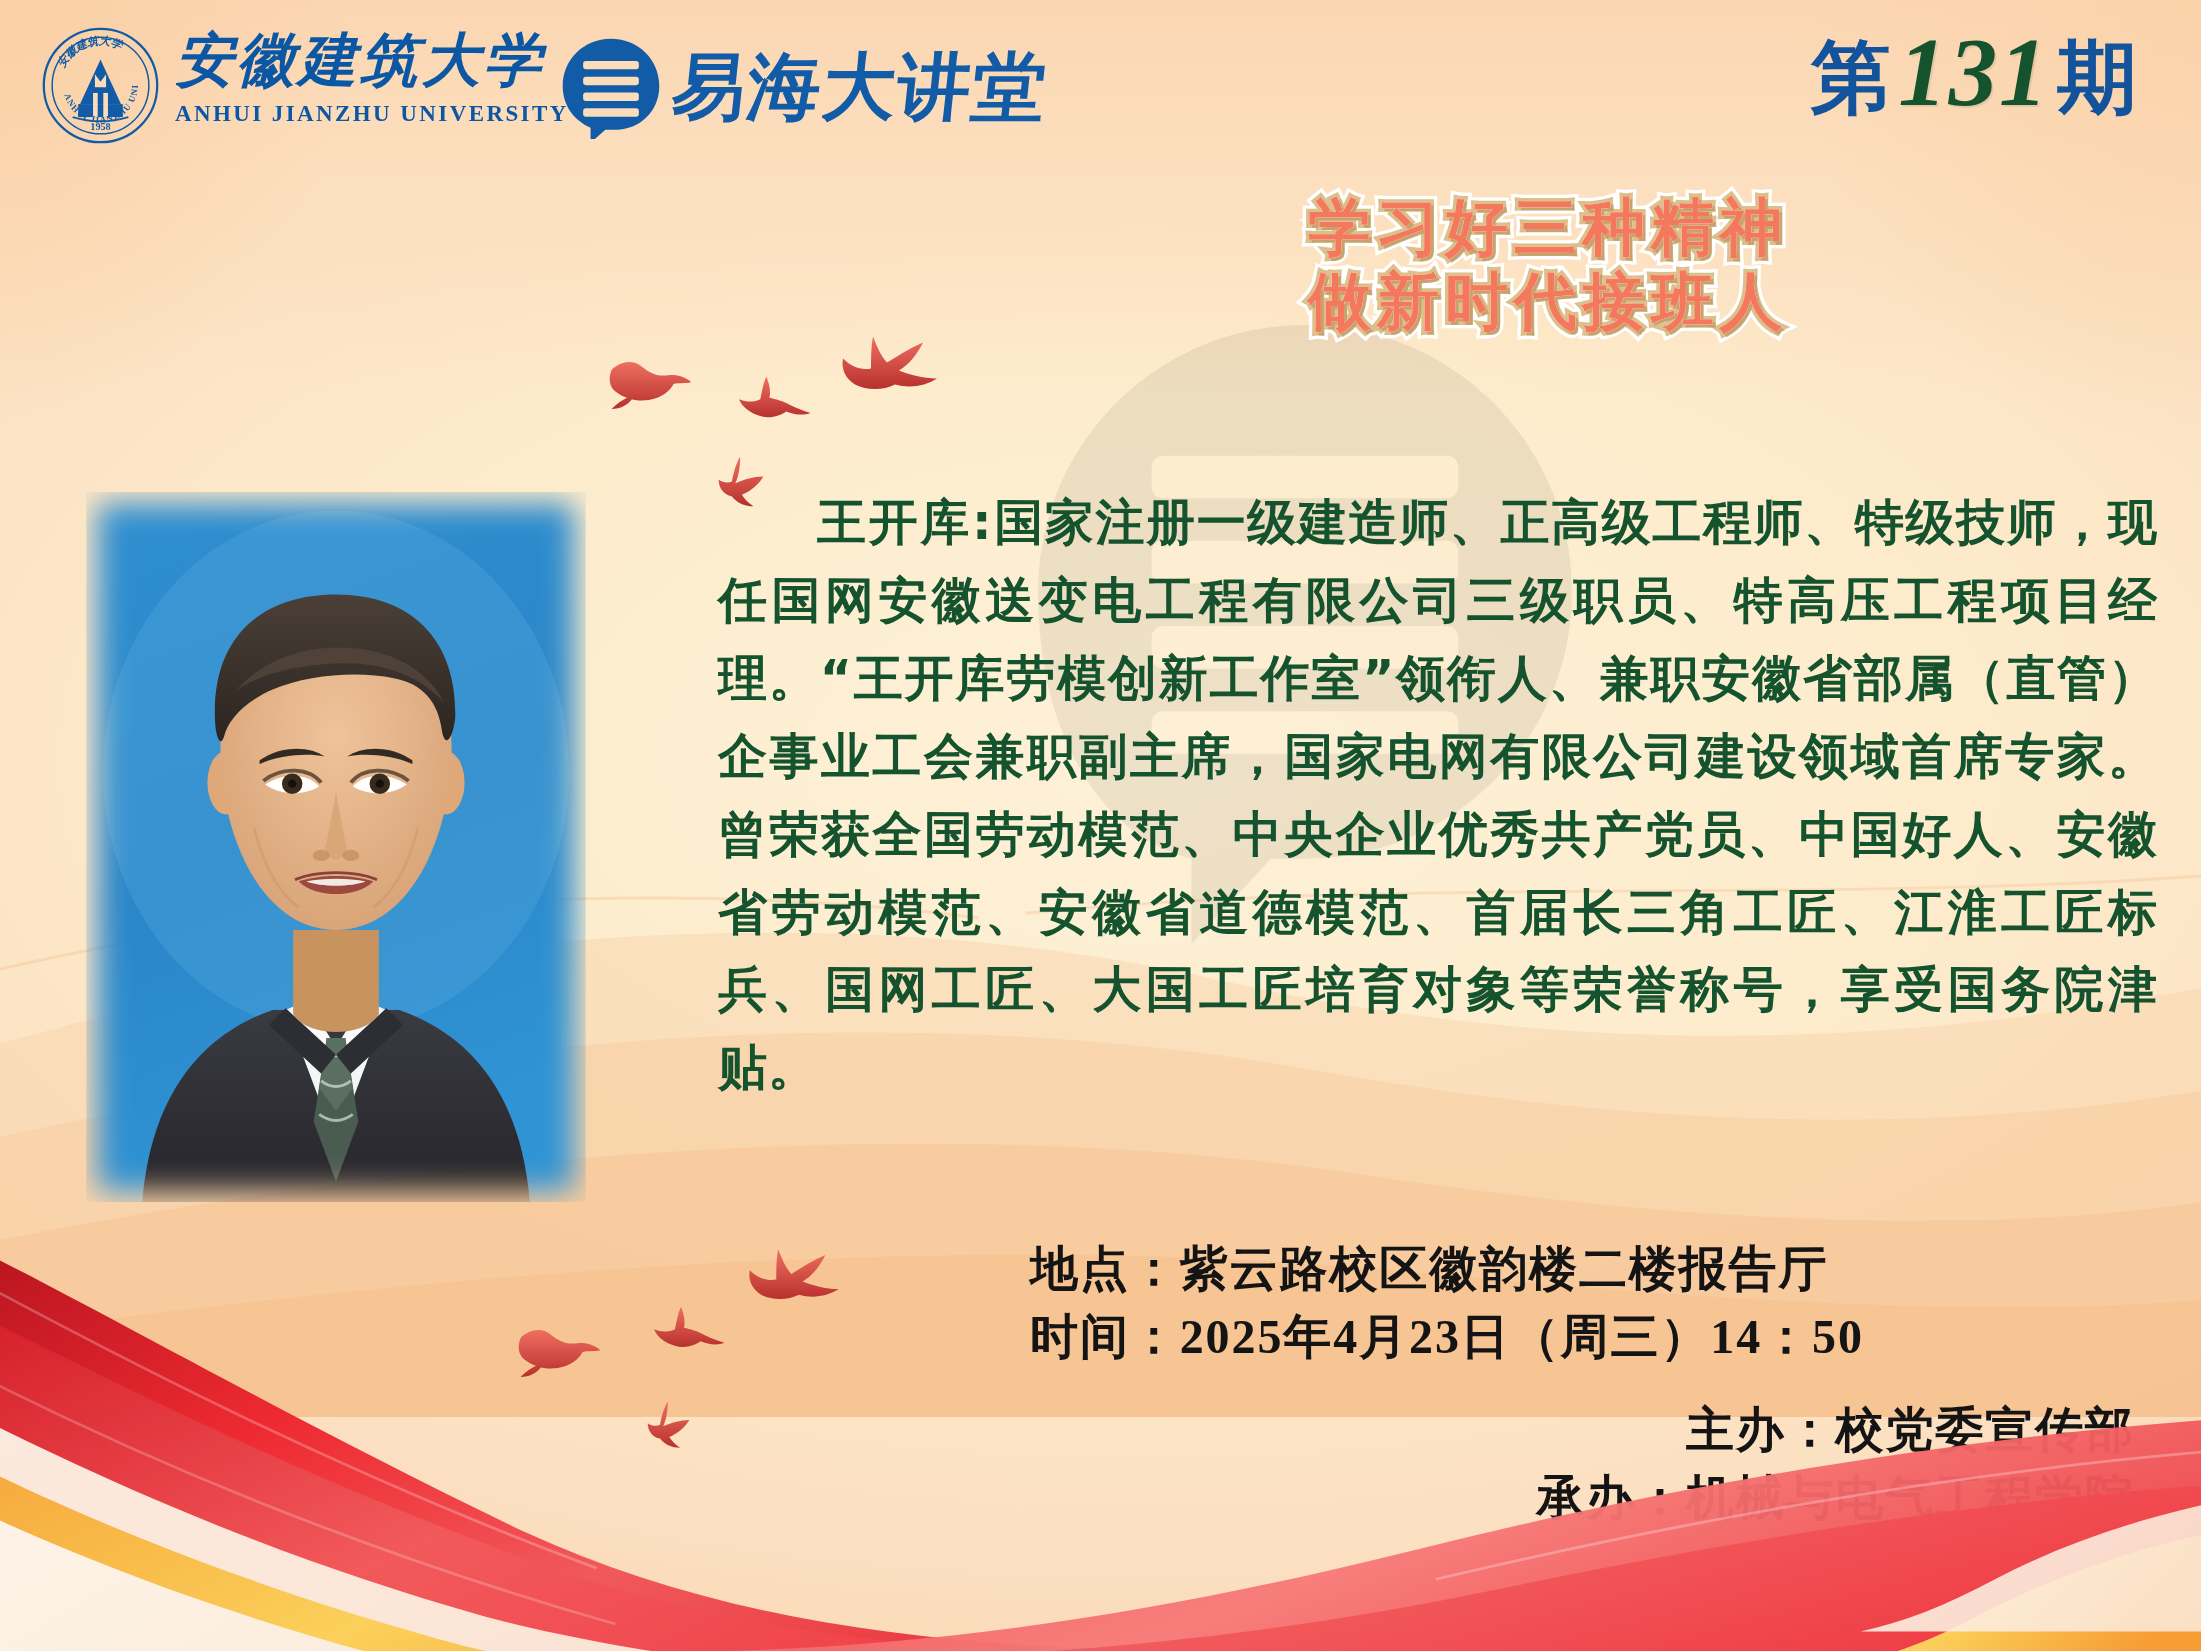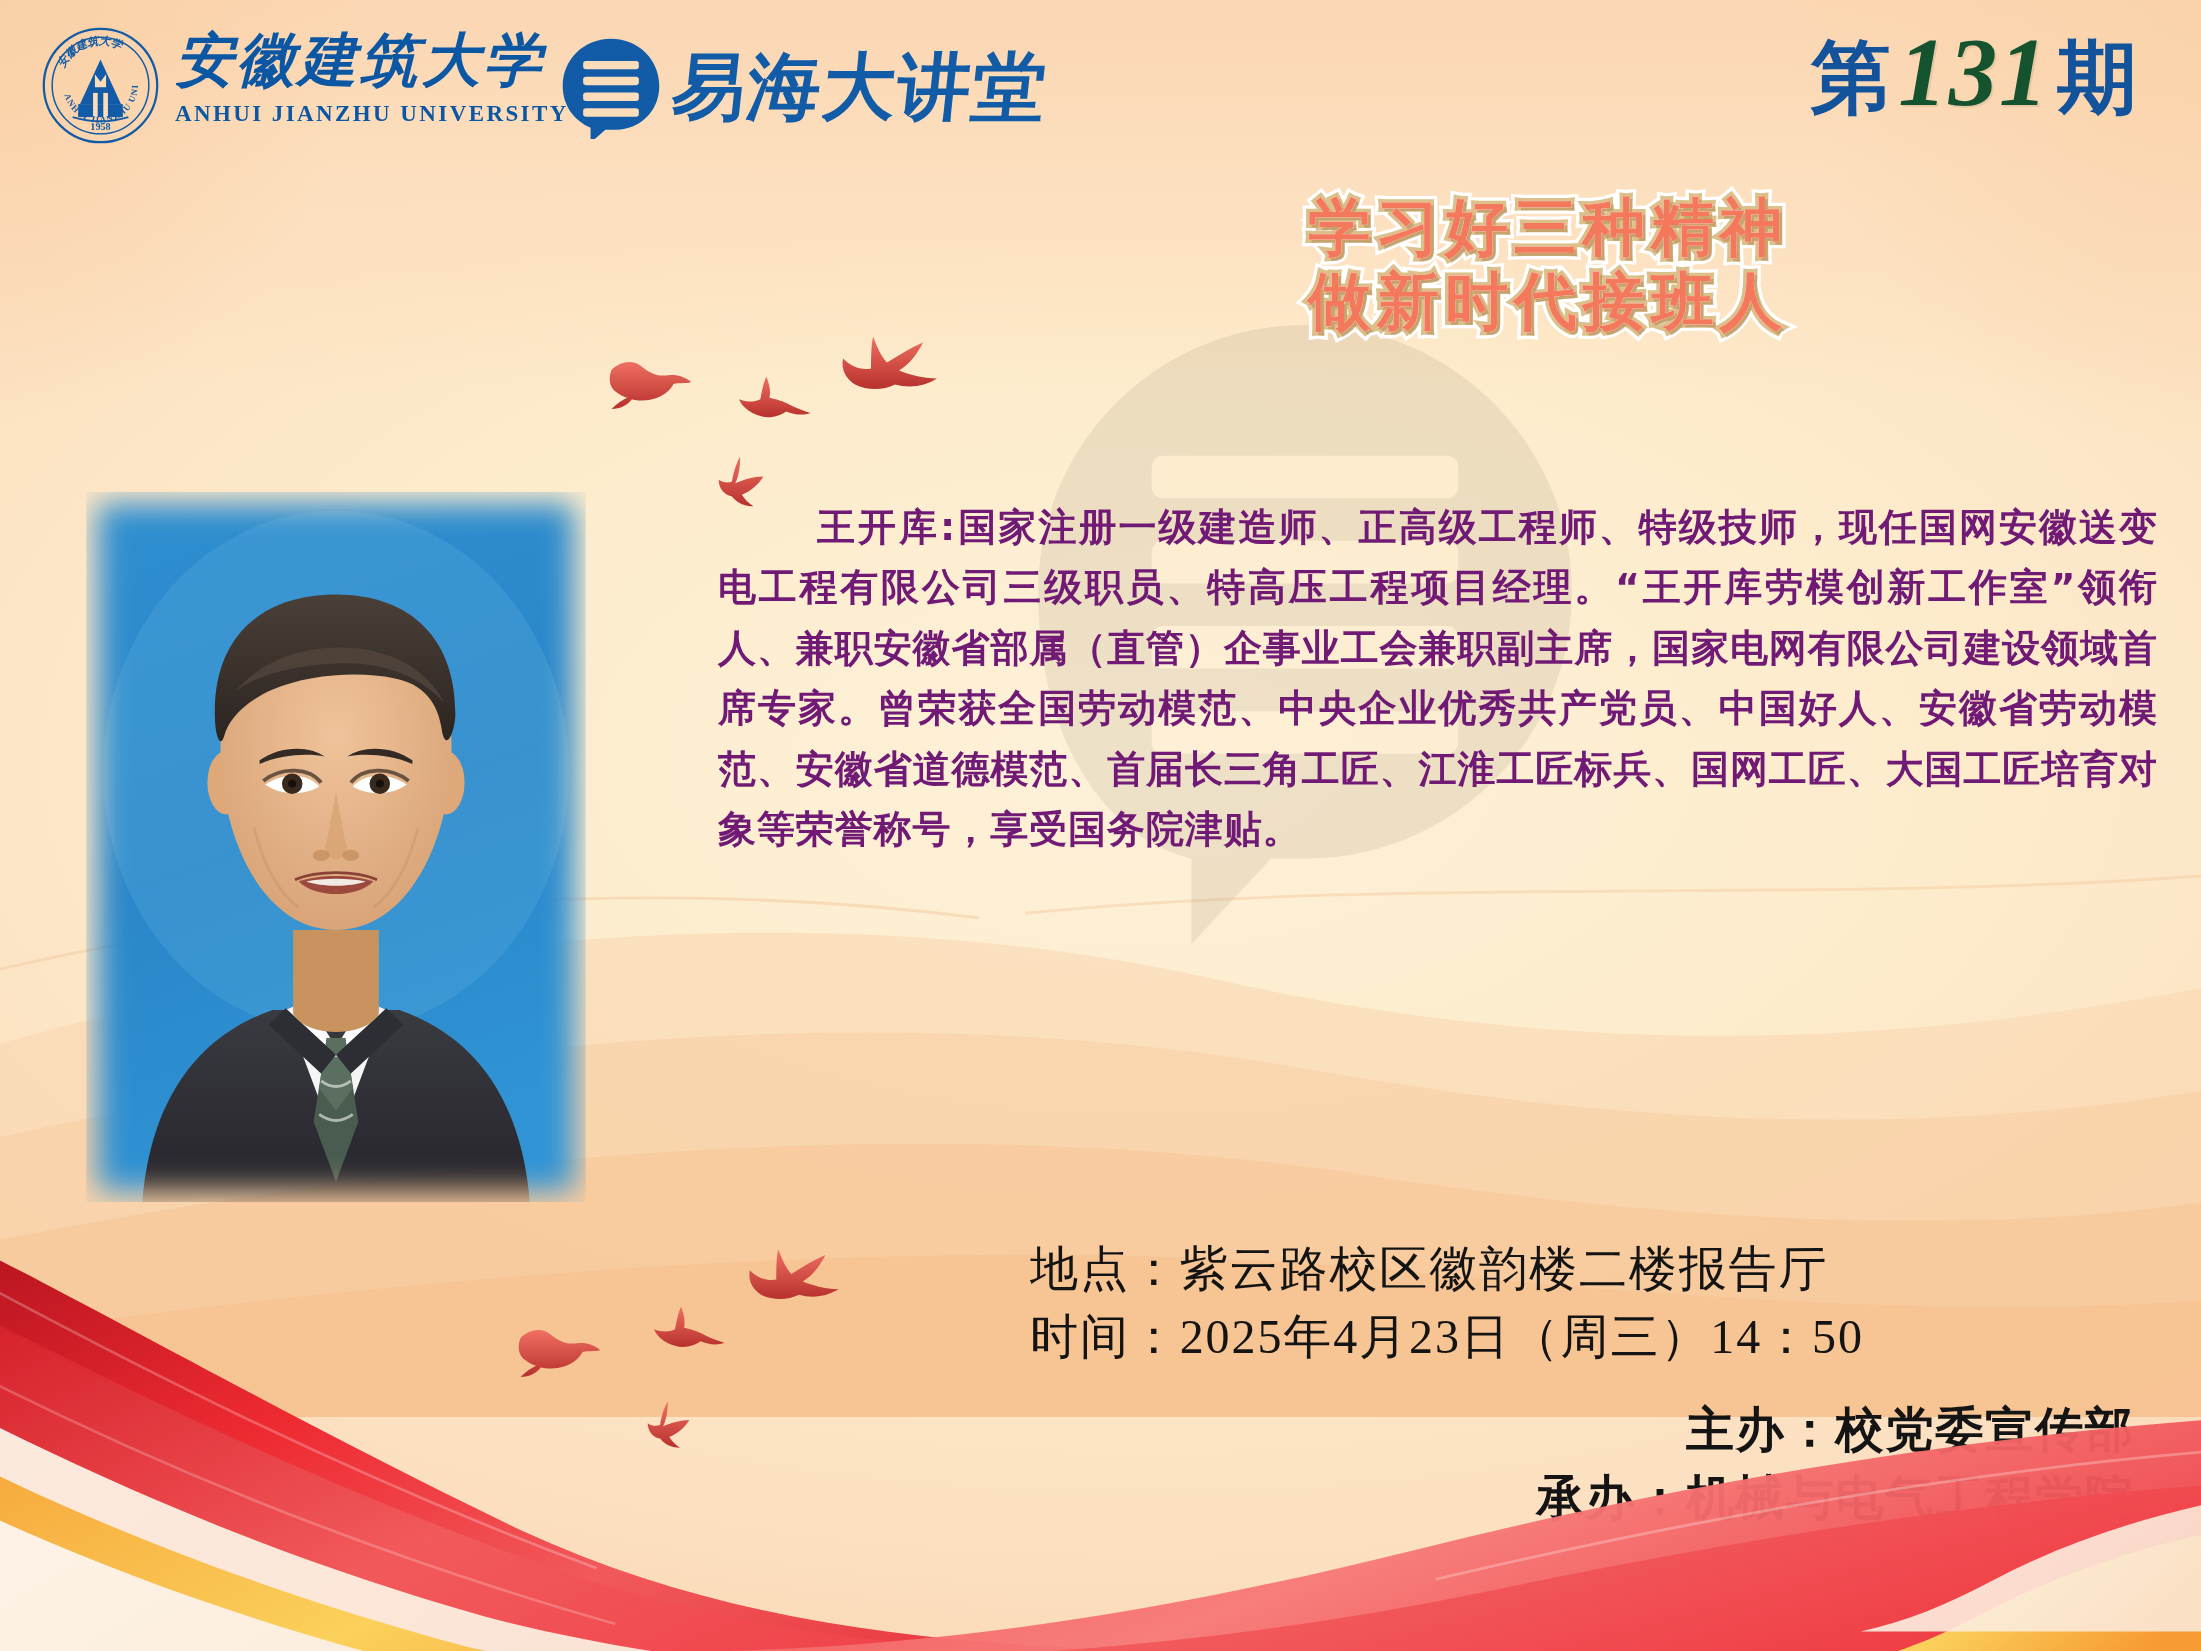--- a/index.html
+++ b/index.html
@@ -127,38 +127,38 @@
   }
 
   
   .portrait{
     position:absolute;left:86px;top:492px;width:500px;height:710px;
   }
   .portrait svg{width:100%;height:100%;display:block;}
 
   
   .bio{
-    position:absolute;left:718px;top:497px;width:1440px;
+    position:absolute;left:718px;top:484px;width:1440px;
     font-family:"DejaVu Sans","Liberation Sans",sans-serif;
-    font-size:38px;
+    font-size:49px;
     font-weight:700;
-    color:#701a75;
+    color:#14532d;
     line-height:1.59;
     letter-spacing:0.9px;
     text-align:justify;
     text-justify:inter-character;
     text-indent:99px;
   }
   .bio .name{font-weight:800;letter-spacing:1.9px;}
 
   
   .meta{
     position:absolute;left:1030px;top:1235px;width:1119px;
     font-family:"Liberation Serif","DejaVu Serif",serif;
-    font-size:48px;font-weight:400;color:#141414;
+    font-size:48px;font-weight:700;color:#141414;
     line-height:1.42;letter-spacing:1.9px;
   }
   .meta div{white-space:nowrap;}
 
   
   .orgs{
     position:absolute;right:67px;top:1396px;
     font-family:"Liberation Serif","DejaVu Serif",serif;
     font-size:48px;font-weight:700;color:#141414;
     line-height:1.42;letter-spacing:1.9px;text-align:right;

